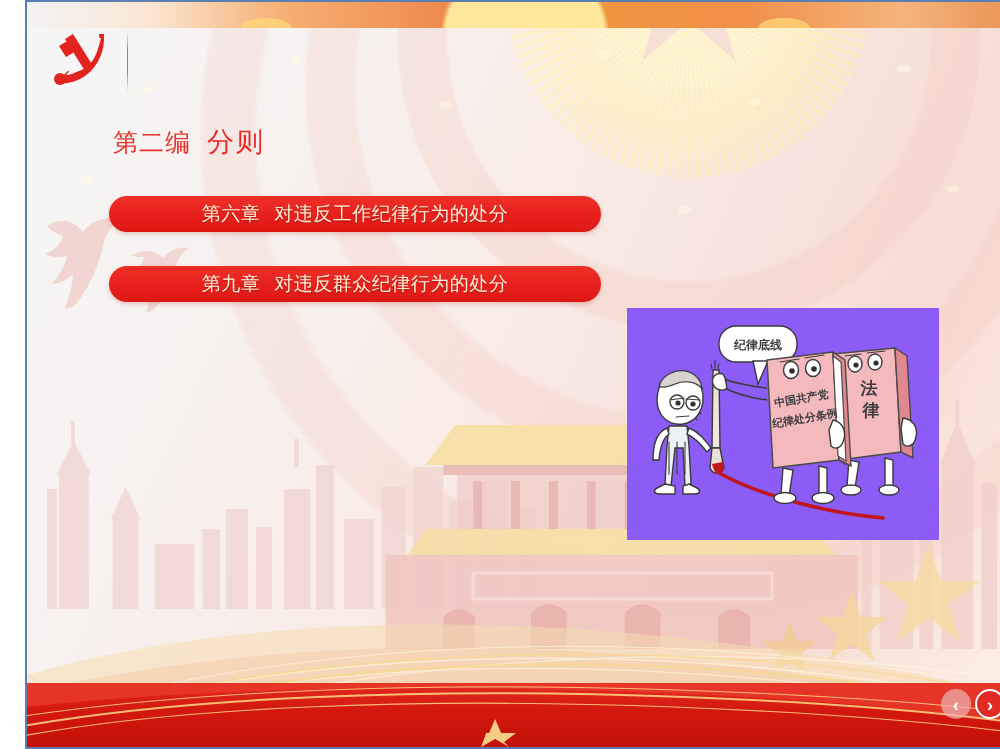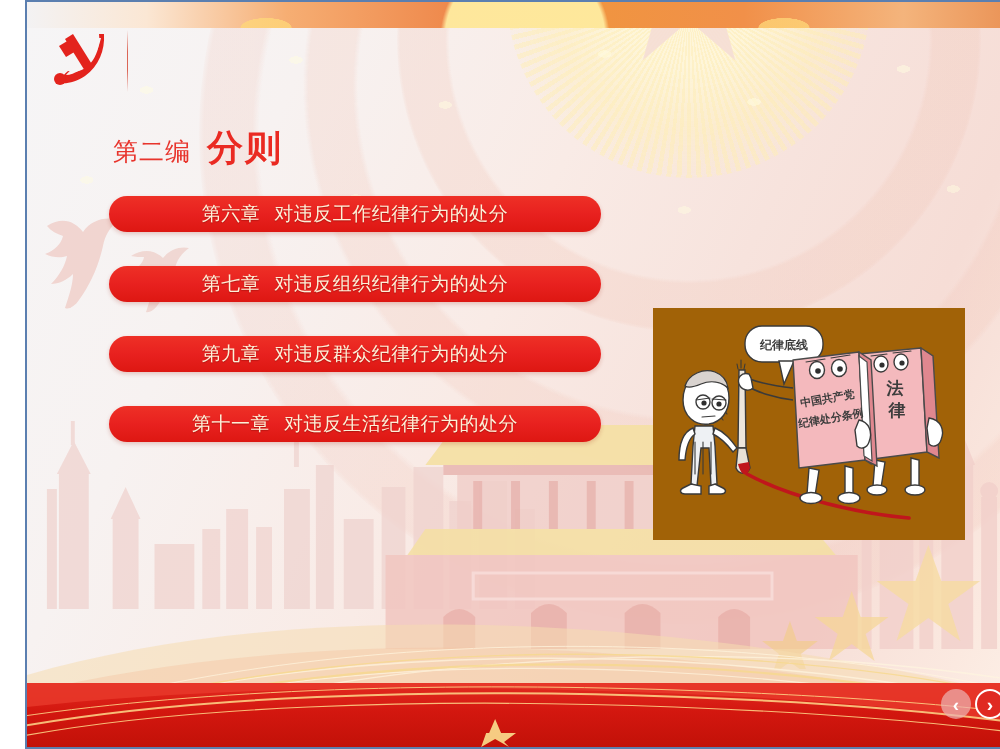--- a/index.html
+++ b/index.html
@@ -203,23 +203,23 @@
     align-items: baseline;
     gap: 16px;
     white-space: nowrap;
   }
   .title-prefix {
     font-size: 25px;
     color: #e8342c;
     letter-spacing: 1px;
   }
   .title-main {
-    font-size: 36px;
+    font-size: 27px;
     color: #ea2a22;
-    font-weight: 700;
+    font-weight: 400;
     letter-spacing: 2px;
   }
 
   
   .chapter-list {
     position: absolute;
     left: 82px; top: 194px;
     width: 492px;
     z-index: 12;
   }
@@ -241,24 +241,24 @@
     color: #fdf0d8;
     letter-spacing: .5px;
     text-shadow: 0 1px 1px rgba(120,10,5,.45);
     white-space: nowrap;
   }
   .chapter-num { margin-right: 14px; text-align: right; }
 
   
   .cartoon-panel {
     position: absolute;
-    left: 626px; top: 306px;
+    left: 600px; top: 306px;
     width: 312px;
     height: 232px;
-    background: #a16207;
+    background: #8b5cf6;
     z-index: 11;
     overflow: hidden;
   }
 
   
   .nav-buttons {
     position: absolute;
     right: 18px; bottom: 28px;
     z-index: 30;
     display: flex;
@@ -437,27 +437,21 @@
     <div class="section-title">
       <span class="title-prefix">第二编</span>
       <span class="title-main">分则</span>
     </div>
 
     <div class="chapter-list">
       <div class="chapter-pill">
         <span class="chapter-text"><span class="chapter-num">第六章</span><span>对违反工作纪律行为的处分</span></span>
       </div>
       <div class="chapter-pill">
-        <span class="chapter-text"><span class="chapter-num">第七章</span><span>对违反组织纪律行为的处分</span></span>
-      </div>
-      <div class="chapter-pill">
         <span class="chapter-text"><span class="chapter-num">第九章</span><span>对违反群众纪律行为的处分</span></span>
-      </div>
-      <div class="chapter-pill">
-        <span class="chapter-text"><span class="chapter-num">第十一章</span><span>对违反生活纪律行为的处分</span></span>
       </div>
     </div>
 
     <div class="cartoon-panel">
       <svg viewBox="0 0 312 232" width="312" height="232">
         <defs>
           <style>
             .ln { fill:none; stroke:#3a3a3a; stroke-width:1.5; stroke-linecap:round; stroke-linejoin:round; }
             .ln2 { fill:none; stroke:#3a3a3a; stroke-width:1.1; stroke-linecap:round; }
             .bk { fill:#f4b9bd; stroke:#4a4a4a; stroke-width:1.5; stroke-linejoin:round; }

